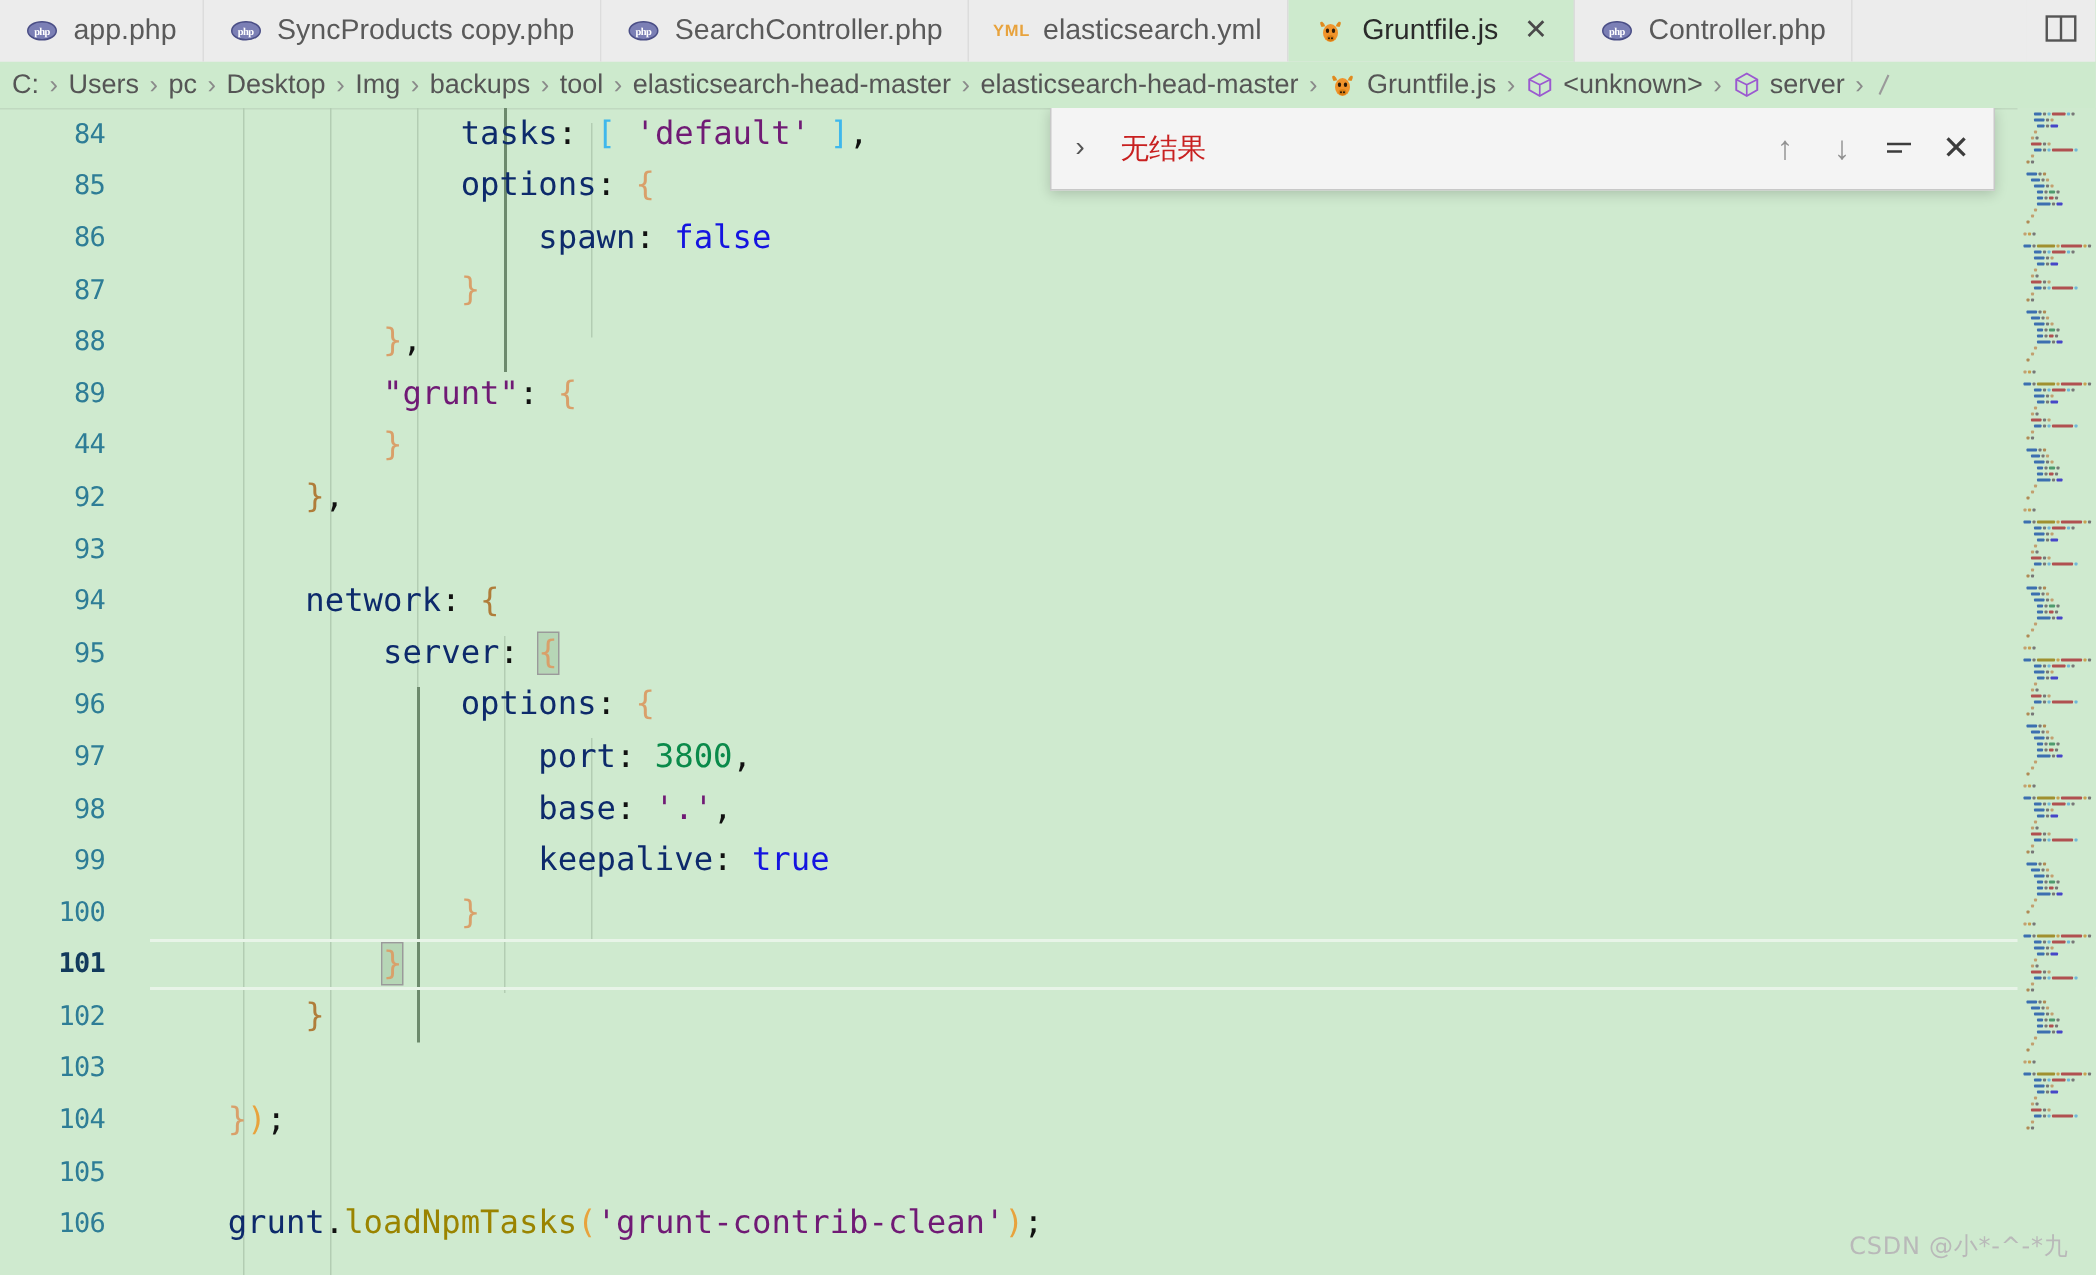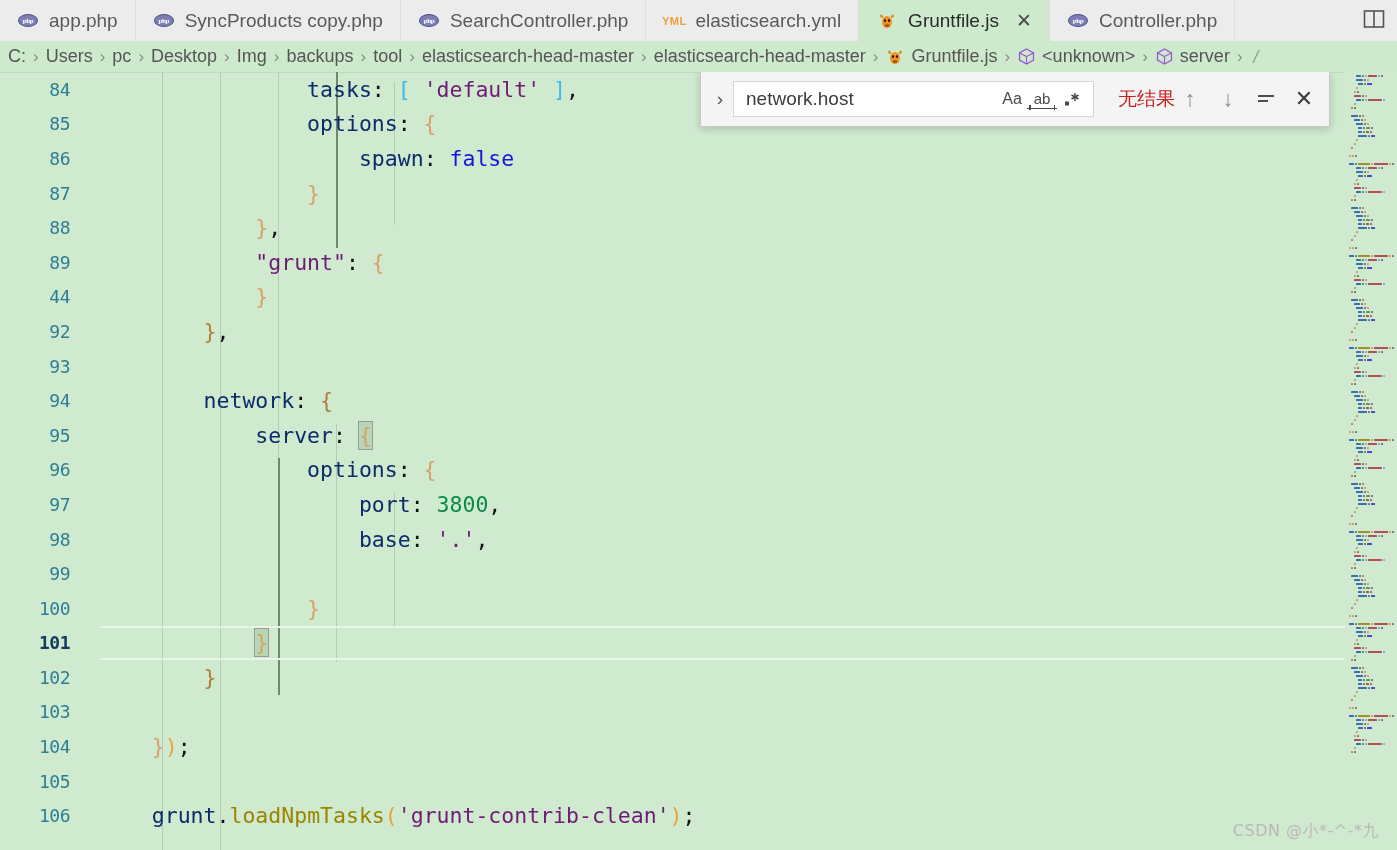--- a/index.html
+++ b/index.html
@@ -452,21 +452,21 @@
       <div class="line"><div class="lnum">88</div><div class="codetext"><span>            </span><span class="s-brc">}</span><span class="s-punc">,</span></div></div>
       <div class="line"><div class="lnum">89</div><div class="codetext"><span>            </span><span class="s-str">"grunt"</span><span class="s-punc">: </span><span class="s-brc">{</span></div></div>
       <div class="line"><div class="lnum">44</div><div class="codetext"><span>            </span><span class="s-brc">}</span></div></div>
       <div class="line"><div class="lnum">92</div><div class="codetext"><span>        </span><span class="s-brc2">}</span><span class="s-punc">,</span></div></div>
       <div class="line"><div class="lnum">93</div><div class="codetext"></div></div>
       <div class="line"><div class="lnum">94</div><div class="codetext"><span>        </span><span class="s-key">network</span><span class="s-punc">: </span><span class="s-brc2">{</span></div></div>
       <div class="line"><div class="lnum">95</div><div class="codetext"><span>            </span><span class="s-key">server</span><span class="s-punc">: </span><span class="s-brc bracket-match">{</span></div></div>
       <div class="line"><div class="lnum">96</div><div class="codetext"><span>                </span><span class="s-key">options</span><span class="s-punc">: </span><span class="s-brc">{</span></div></div>
       <div class="line"><div class="lnum">97</div><div class="codetext"><span>                    </span><span class="s-key">port</span><span class="s-punc">: </span><span class="s-num">3800</span><span class="s-punc">,</span></div></div>
       <div class="line"><div class="lnum">98</div><div class="codetext"><span>                    </span><span class="s-key">base</span><span class="s-punc">: </span><span class="s-str">'.'</span><span class="s-punc">,</span></div></div>
-      <div class="line"><div class="lnum">99</div></div>
+      <div class="line"><div class="lnum">99</div><div class="codetext"><span>                    </span><span class="s-key">keepalive</span><span class="s-punc">: </span><span class="s-bool">true</span></div></div>
       <div class="line"><div class="lnum">100</div><div class="codetext"><span>                </span><span class="s-brc">}</span></div></div>
       <div class="line current"><div class="lnum">101</div><div class="codetext"><span>            </span><span class="s-brc bracket-match">}</span></div></div>
       <div class="line"><div class="lnum">102</div><div class="codetext"><span>        </span><span class="s-brc2">}</span></div></div>
       <div class="line"><div class="lnum">103</div><div class="codetext"></div></div>
       <div class="line"><div class="lnum">104</div><div class="codetext"><span>    </span><span class="s-brc">}</span><span class="s-prn">)</span><span class="s-punc">;</span></div></div>
       <div class="line"><div class="lnum">105</div><div class="codetext"></div></div>
       <div class="line"><div class="lnum">106</div><div class="codetext"><span>    </span><span class="s-var">grunt</span><span class="s-punc">.</span><span class="s-fn">loadNpmTasks</span><span class="s-prn">(</span><span class="s-str">'grunt-contrib-clean'</span><span class="s-prn">)</span><span class="s-punc">;</span></div></div>
     </div>
 
   <div class="minimap" id="minimap-host">
@@ -1227,35 +1227,20 @@
       <div class="mm-line" style="padding-left: 6.4px;">
         <div class="mm-seg" style="width: 2px; background: rgb(176, 138, 85);"></div>
         <div class="mm-seg" style="width: 2px; background: rgb(119, 119, 119);"></div>
       </div>
     </div>
 
   <div class="watermark">CSDN @小*-^-*九</div>
 
   <div class="find-widget">
     <div class="find-toggle">›</div>
-    <div class="find-input-box">
-      <span class="find-input-text" title="查找">network.host</span>
-      <span class="find-opt aa">Aa</span>
-      <span class="find-opt ab">ab</span>
-      <span class="find-opt">
-        <svg width="18" height="18" viewBox="0 0 18 18">
-          <rect x="2" y="11.5" width="4" height="4" fill="#4a4a4a"></rect>
-          <g stroke="#4a4a4a" stroke-width="1.5">
-            <line x1="12" y1="3" x2="12" y2="11"></line>
-            <line x1="8.5" y1="5" x2="15.5" y2="9"></line>
-            <line x1="15.5" y1="5" x2="8.5" y2="9"></line>
-          </g>
-        </svg>
-      </span>
-    </div>
     <div class="find-result">无结果</div>
     <div class="find-btns">
       <span class="find-btn">↑</span>
       <span class="find-btn">↓</span>
       <span class="find-btn dark">
         <svg width="22" height="18" viewBox="0 0 22 18">
           <line x1="3" y1="6" x2="19" y2="6" stroke="#3c3c3c" stroke-width="1.8"></line>
           <line x1="3" y1="11" x2="13" y2="11" stroke="#3c3c3c" stroke-width="1.8"></line>
         </svg>
       </span>

